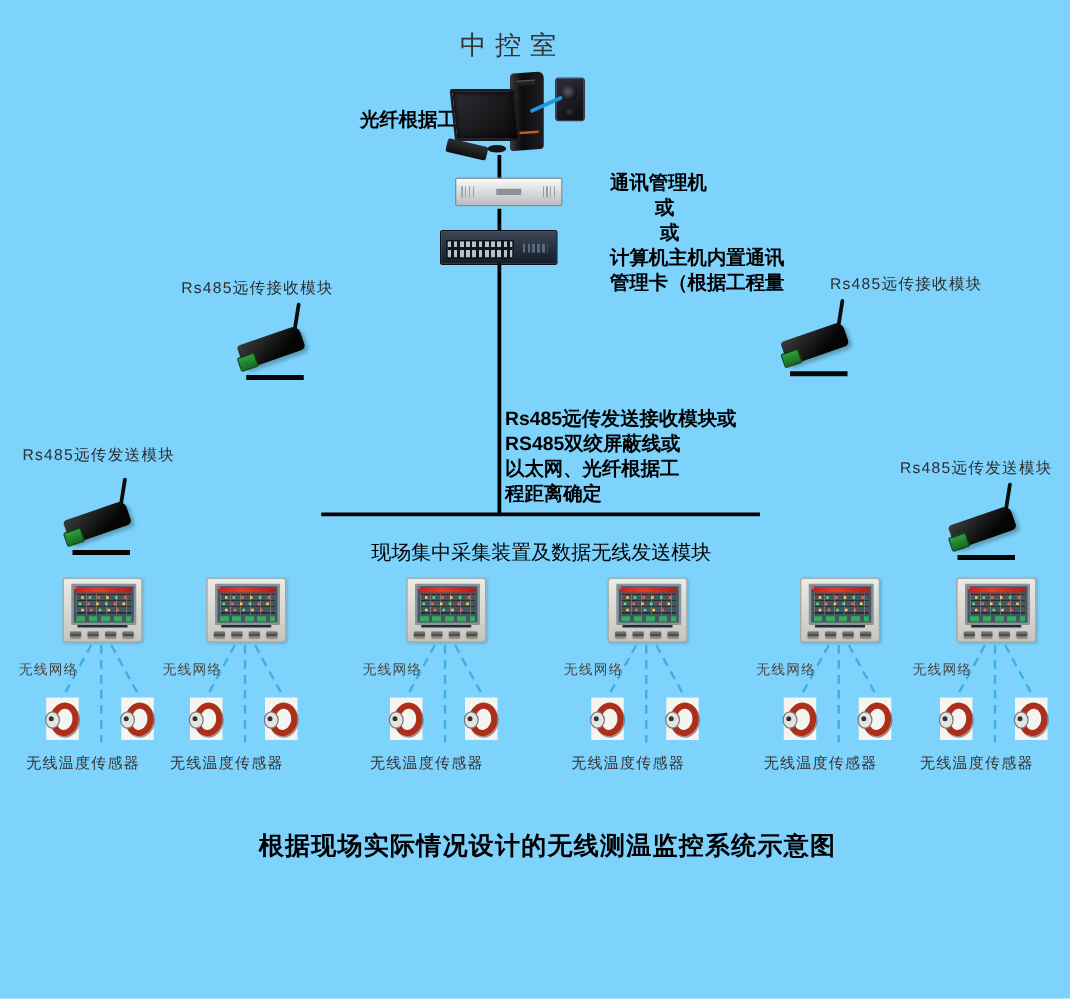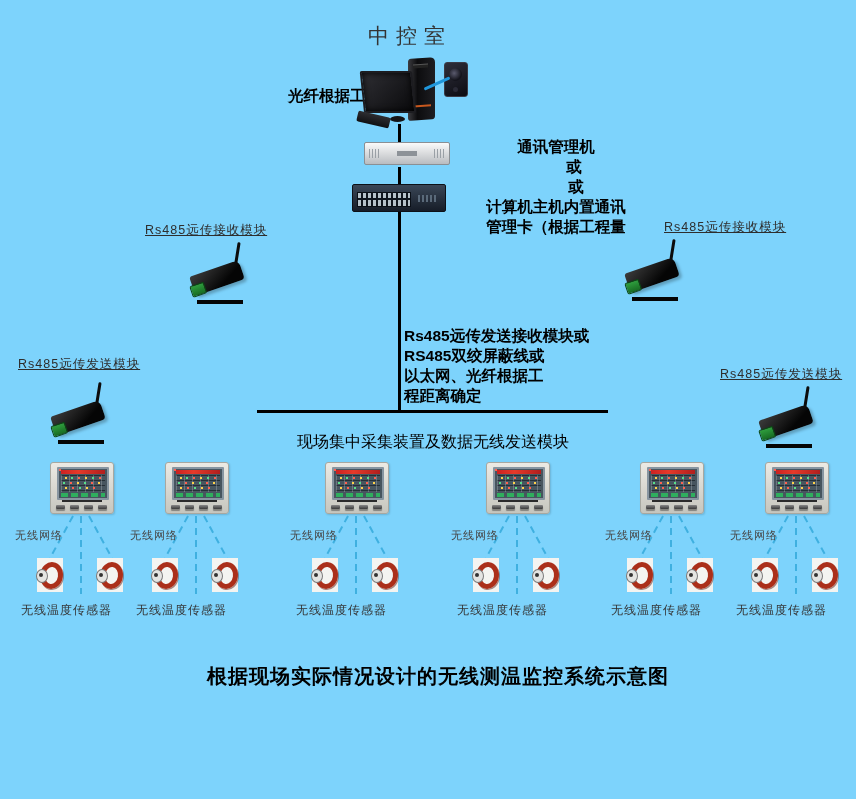--- a/index.html
+++ b/index.html
@@ -3,28 +3,28 @@
 <meta charset="utf-8">
 <style>
   html,body{margin:0;padding:0;background:#fff;}
   .canvas{position:relative;width:856px;height:799px;background:#7dd3fc;overflow:hidden;
           font-family:"Liberation Sans","DejaVu Sans",sans-serif;color:#000;}
   .abs{position:absolute;}
 
   
   .title{left:330px;top:22px;width:160px;text-align:center;font-size:21px;letter-spacing:7px;color:#333;}
   .blabel{font-weight:bold;font-size:15.5px;color:#000;white-space:nowrap;}
-  .comm-block{left:456px;top:137px;width:200px;font-weight:bold;font-size:15.5px;line-height:20px;text-align:center;}
+  .comm-block{left:488px;top:137px;width:200px;font-weight:bold;font-size:15.5px;line-height:20px;}
   .comm-block .or1{padding-left:36px;}
   .comm-block .ln2{padding-left:8px;}
   .comm-block .or2{padding-left:40px;}
   .bus-block{left:404px;top:326px;width:220px;font-weight:bold;font-size:15.5px;line-height:20px;}
   .field-caption{left:257px;top:432px;width:352px;text-align:center;font-weight:normal;font-size:16px;white-space:nowrap;}
   .bottom-caption{left:68px;top:663px;width:740px;text-align:center;font-weight:bold;font-size:20px;letter-spacing:1px;}
-  .rs-label{font-size:12.5px;color:#2e2e2e;letter-spacing:1px;white-space:nowrap;text-decoration:underline;}
+  .rs-label{font-size:12.5px;color:#2e2e2e;letter-spacing:1px;white-space:nowrap;}
   .net-label{font-size:11px;color:#464646;letter-spacing:1px;white-space:nowrap;}
   .sensor-label{font-size:12px;color:#333;letter-spacing:1px;text-align:left;width:100%;}
 
   
   .vline{width:3px;background:#000;left:398px;}
   .hline{left:257px;top:410px;width:351px;height:3px;background:#000;}
   .blue-link{left:423px;top:82px;width:28px;height:3px;background:#1f97dc;transform:rotate(-24deg);border-radius:2px;}
 
   
   .computer{left:362px;top:58px;width:88px;height:72px;}

